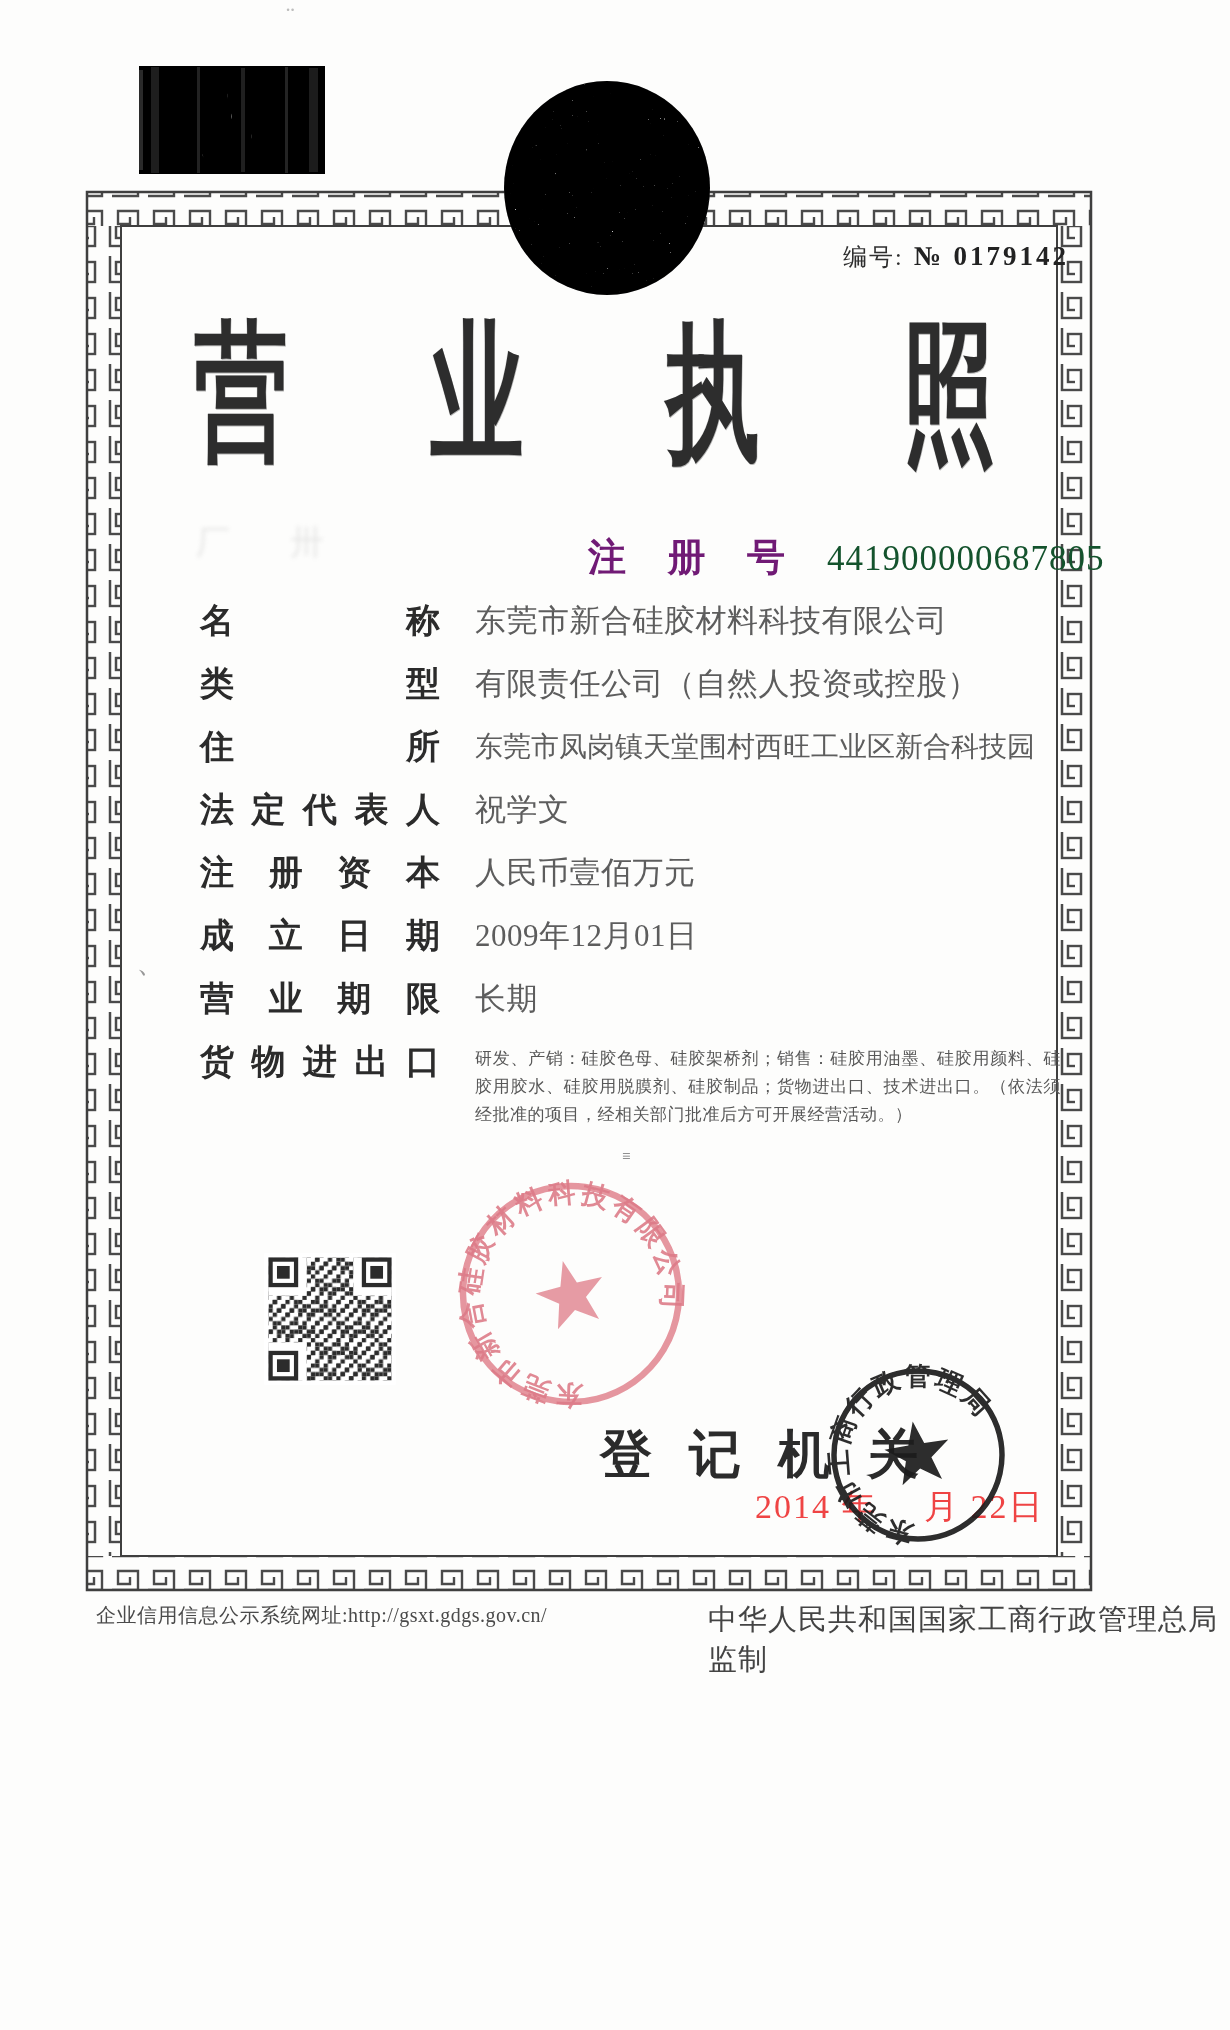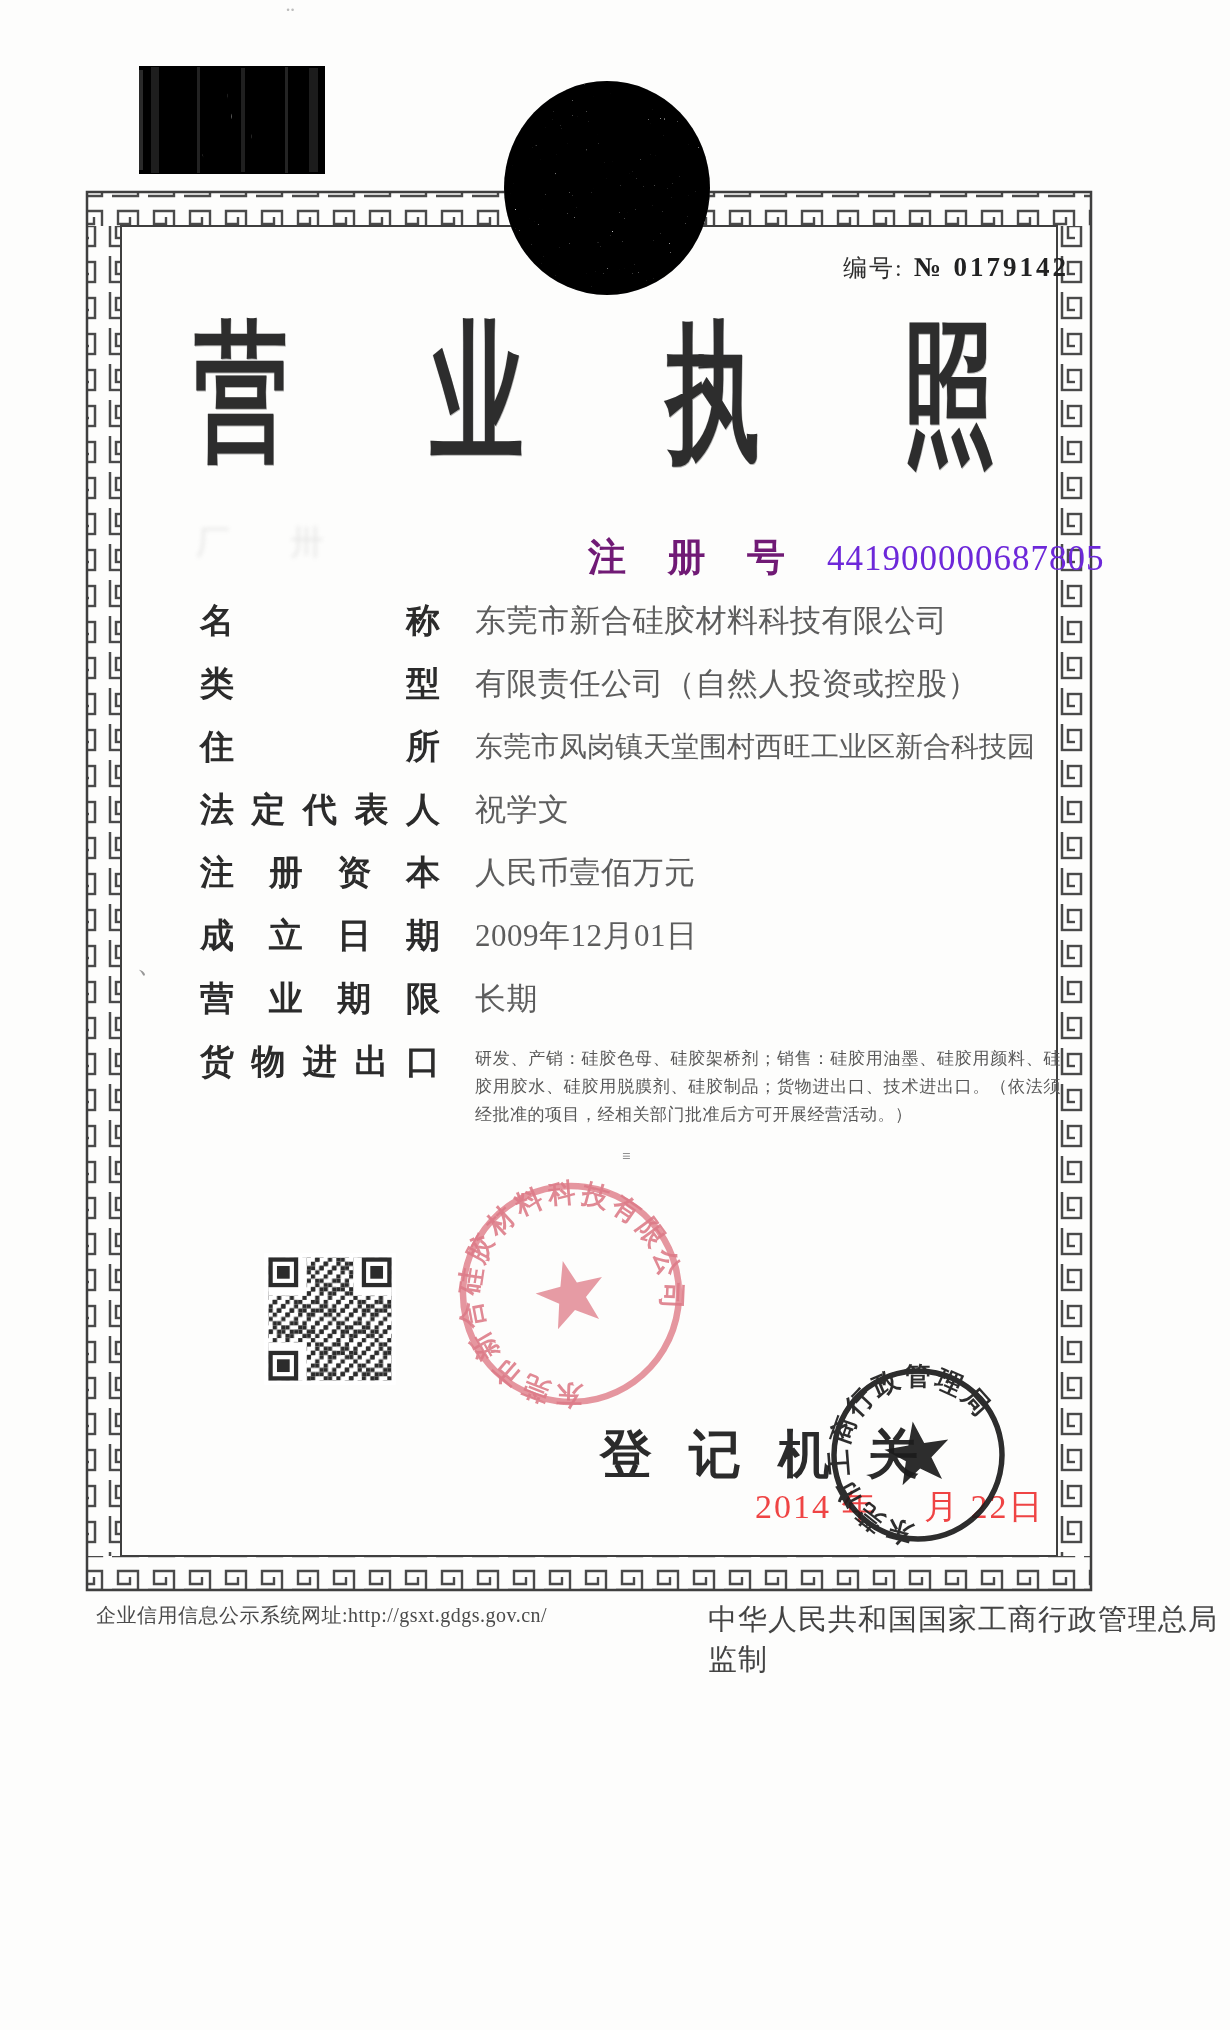--- a/index.html
+++ b/index.html
@@ -9,32 +9,32 @@
     font-family:"Liberation Serif","DejaVu Serif",serif;
     color:#3a3a3a;
   }
   .abs{position:absolute;}
   
   #frame-svg{left:0;top:0;pointer-events:none;}
   #barcode{left:137px;top:62px;}
   #emblem{left:500px;top:78px;}
   #qr{left:260px;top:1246px;}
   
-  #serial{left:843px;top:252px;font-size:24px;color:#2e2e2e;letter-spacing:2px;white-space:nowrap;}
+  #serial{left:843px;top:241px;font-size:24px;color:#2e2e2e;letter-spacing:2px;white-space:nowrap;}
   #serial .no{font-weight:bold;font-size:27px;margin-left:10px;letter-spacing:3px;color:#222;}
   
   #title{left:95px;top:318px;width:1000px;display:flex;justify-content:center;gap:86px;}
   #title span{
     display:inline-block;font-size:150px;line-height:150px;font-weight:bold;color:#2d2d2d;
     transform:scaleX(.62);text-shadow:1px 1px 0 rgba(90,90,90,.45), -1px 0 0 rgba(120,120,120,.3);
   }
   
   #regline{left:588px;top:532px;white-space:nowrap;}
   #regline .lbl{font-size:38px;font-weight:bold;letter-spacing:16px;color:#701a75;}
-  #regline .val{font-size:35px;color:#6d28d9;margin-left:22px;letter-spacing:1px;}
+  #regline .val{font-size:35px;color:#14532d;margin-left:22px;letter-spacing:1px;}
   
   #fields{left:200px;top:598px;width:880px;}
   .row{display:flex;align-items:flex-start;margin-bottom:17px;}
   .row-label{
     width:240px;min-width:240px;font-size:34px;line-height:46px;font-weight:bold;color:#2b2b2b;
     text-align:justify;text-align-last:justify;
   }
   .row-value{margin-left:35px;font-size:31px;line-height:46px;color:#5d5d5d;letter-spacing:.5px;}
   .row-value.v-sm{font-size:28px;letter-spacing:0;}
   .row-value.v-para{font-size:17px;line-height:28px;width:586px;color:#575757;text-align:justify;margin-top:6px;}

